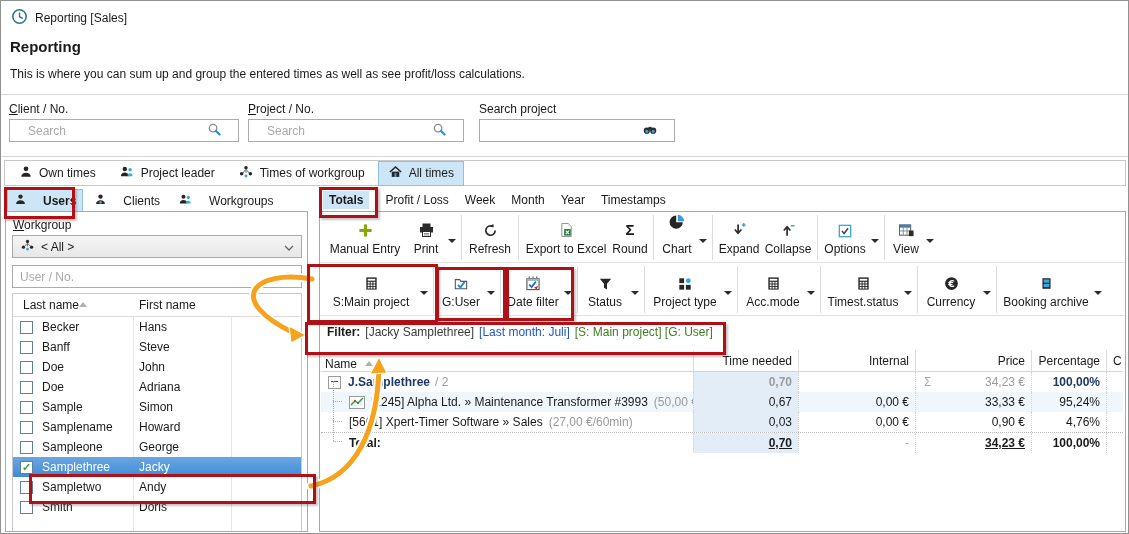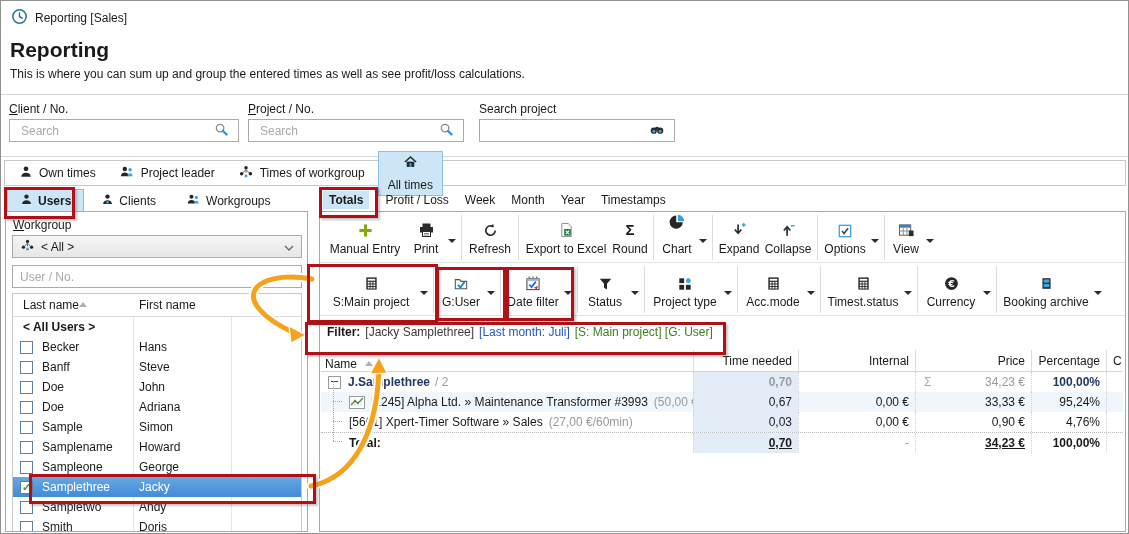--- a/index.html
+++ b/index.html
@@ -2,39 +2,39 @@
 <html><head>
 <meta charset="utf-8">
 <style>
   html,body{margin:0;padding:0;background:#fff;}
   .window{position:relative;width:1129px;height:534px;box-sizing:border-box;border:1px solid #919191;
           font-family:"Liberation Sans",sans-serif;font-size:12px;color:#1a1a1a;background:#fff;overflow:hidden;}
   .abs{position:absolute;}
 
   
   .titlebar{left:10px;top:7px;display:flex;align-items:center;gap:7px;}
-  .page-heading{left:9px;top:37px;font-size:21px;font-weight:bold;}
+  .page-heading{left:9px;top:37px;font-size:15px;font-weight:bold;}
   .page-desc{left:9px;top:66px;}
 
   
   .search-section{left:0;top:93px;width:1129px;height:63px;border-top:1px solid #d6d6d6;border-bottom:1px solid #d6d6d6;box-sizing:border-box;}
   .f-label{position:absolute;top:7px;}
   .accel{text-decoration:underline;}
-  .inputbox{position:absolute;top:24px;height:23px;border:1px solid #ababab;background:#fff;display:flex;align-items:center;box-sizing:border-box;padding:0 9px;}
+  .inputbox{position:absolute;top:24px;height:23px;border:1px solid #ababab;background:#fff;display:flex;align-items:center;box-sizing:border-box;padding:0 16px;}
   .inputbox input{border:none;outline:none;flex:1;font:inherit;color:#444;min-width:0;background:transparent;}
   .inputbox input::placeholder{color:#a9a9a9;}
 
   
   .main-tabbar{left:3px;top:159px;width:1122px;height:26px;border:1px solid #c9c9c9;box-sizing:border-box;display:flex;align-items:center;padding-left:4px;background:#fff;}
   .mtab{display:flex;align-items:center;gap:6px;padding:3px 9px;margin-right:3px;border:1px solid transparent;cursor:default;}
-  .mtab.active{background:#cde6f7;border-color:#8fc0e4;flex-direction:column;}
+  .mtab.active{background:#cde6f7;border-color:#8fc0e4;}
 
   
   .side-tabs{left:6px;top:188px;display:flex;gap:4px;align-items:center;height:23px;}
-  .stab{display:flex;align-items:center;gap:5px;padding:3px 12px;border:1px solid transparent;}
+  .stab{display:flex;align-items:center;gap:16px;padding:3px 6px;border:1px solid transparent;}
   .stab.active{background:#cde6f7;border-color:#8fc0e4;font-weight:bold;}
   .right-tabs{left:322px;top:188px;display:flex;gap:16px;align-items:center;height:22px;}
   .rtab{padding:2px 0;}
   .rtab.active{font-weight:bold;background:#cde6f7;padding:2px 6px;}
 
   
   .left-panel{left:4px;top:210px;width:303px;height:321px;border:1px solid #a9a9a9;box-sizing:border-box;background:#fff;}
   .wg-label{position:absolute;left:7px;top:6px;}
   .wg-dropdown{position:absolute;left:6px;top:23px;width:290px;height:23px;border:1px solid #ababab;box-sizing:border-box;
                background:linear-gradient(#f5f5f5,#e7e7e7);display:flex;align-items:center;gap:6px;padding:0 7px;}
@@ -259,23 +259,20 @@
     <div class="user-list">
       <div class="col-line" style="left:120px;"></div>
       <div class="col-line" style="left:218px;"></div>
       <div class="ul-header">
         <div class="ul-h-last">
           <span>Last name</span>
           <span style="width:0;height:0;border:4px solid transparent;border-bottom:5px solid #b0b0b0;margin-top:-5px;"></span>
         </div>
         <div class="ul-h-first"><span>First name</span></div>
       </div>
-      <div class="ul-row">
-          <span class="all-users">&lt; All Users &gt;</span>
-        </div>
 
       <div class="ul-row">
           <span class="cb"></span>
           <span class="cell-last">Becker</span>
           <span class="cell-first">Hans</span>
         </div>
       <div class="ul-row">
           <span class="cb"></span>
           <span class="cell-last">Banff</span>
           <span class="cell-first">Steve</span>

